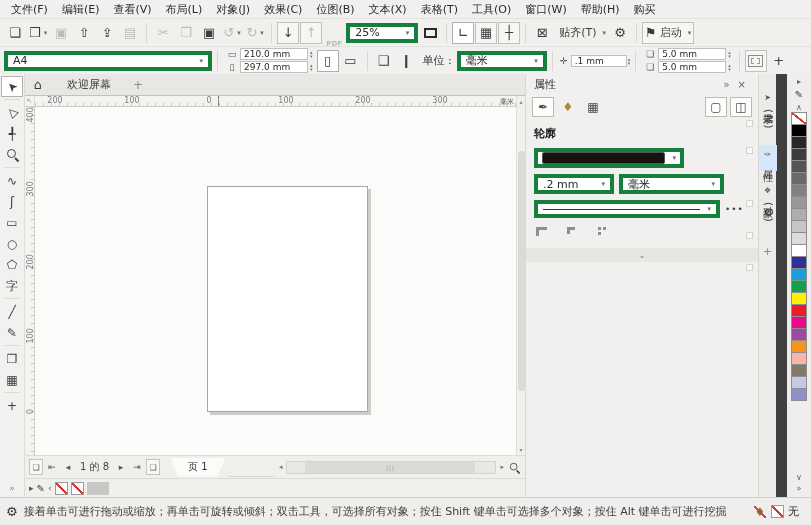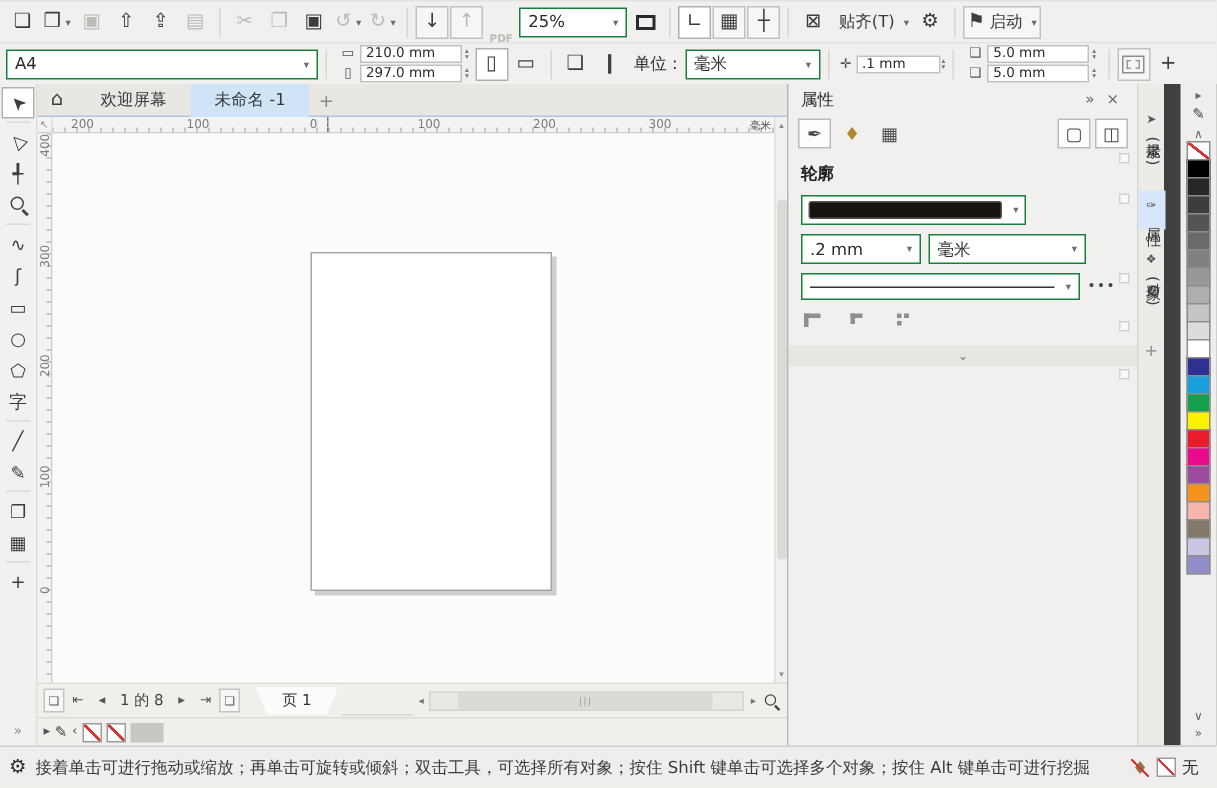--- a/index.html
+++ b/index.html
@@ -15,21 +15,21 @@
   .tbar { height:28px; display:flex; align-items:center; background:#f1f0ee; border-top:1px solid #e4e2df; padding:0 4px; gap:1px; }
   .tbtn { min-width:22px; height:22px; display:flex; align-items:center; justify-content:center; color:#3c3c3c; font-size:13px; padding:0 2px; }
   .tbtn.disabled { color:#bdbbb7; }
   .tbtn.boxed { border:1px solid #c3c1bd; background:#f7f6f4; }
   .tbtn.pressed { background:#ffffff; border:1px solid #b0aeaa; }
   .tbtn .blabel { font-size:11px; margin:0 3px; }
   .g { line-height:1; }
   .r135 { display:inline-block; transform:rotate(-135deg); }
   .car { font-size:7px; color:#6d6d6d; margin-left:3px; }
   .sep { width:1px; height:20px; background:#d8d6d2; margin:0 4px; flex:0 0 1px; }
-  .combo { background:#fff; border:1px solid #15803d; height:20px; display:flex; align-items:center; justify-content:space-between; padding:0 5px; }
+  .combo { background:#fff; border:4px solid #15803d; height:20px; display:flex; align-items:center; justify-content:space-between; padding:0 5px; }
   .w70{width:80px;} .w90{width:90px;} .w105{width:105px;} .w175{width:208px;}
   .frame { width:13px; height:10px; border:2px solid #2a2a2a; display:inline-block; }
   .pdslbl { font-size:7px; font-weight:bold; letter-spacing:0;margin-top:24px; }
   .mag { position:relative; width:13px; height:13px; display:inline-block; }
   .mag::before { content:""; position:absolute; left:1px; top:1px; width:7px; height:7px; border:1.5px solid #454545; border-radius:50%; }
   .mag::after { content:""; position:absolute; left:9px; top:9px; width:5px; height:2px; background:#454545; transform:rotate(45deg); transform-origin:left center; }
   .pairstack { display:flex; flex-direction:column; gap:1px; margin:0 3px; }
   .pairrow { display:flex; align-items:center; gap:2px; }
   .pico { font-size:9px; color:#555; width:12px; text-align:center; }
   .minifield { background:#fff; border:1px solid #c2c0bc; height:12px; width:68px; font-size:9px; padding:0 3px; display:flex; align-items:center; }
@@ -133,20 +133,35 @@
   .hint { color:#3c3c3c; white-space:nowrap; overflow:hidden; }
   .fillinfo { display:flex; align-items:center; gap:4px; margin-left:auto; padding-right:6px; }
   .iconslash { position:relative; font-size:12px; color:#8a7a4a; width:14px; text-align:center; }
   .iconslash::after { content:""; position:absolute; inset:1px; background:linear-gradient(to top right,transparent 45%,#d63333 46%,#d63333 54%,transparent 55%); }
 </style>
 </head>
 <body>
 
 <div id="app">
 
+  <div id="menubar">
+      <span class="menu-item">文件(F)</span>
+      <span class="menu-item">编辑(E)</span>
+      <span class="menu-item">查看(V)</span>
+      <span class="menu-item">布局(L)</span>
+      <span class="menu-item">对象(J)</span>
+      <span class="menu-item">效果(C)</span>
+      <span class="menu-item">位图(B)</span>
+      <span class="menu-item">文本(X)</span>
+      <span class="menu-item">表格(T)</span>
+      <span class="menu-item">工具(O)</span>
+      <span class="menu-item">窗口(W)</span>
+      <span class="menu-item">帮助(H)</span>
+      <span class="menu-item">购买</span>
+    </div>
 
   <div id="toolbar1" class="tbar">
       <div class="tbtn">
         <span class="g">❏</span>
       </div>
       <div class="tbtn">
         <span class="g">❒</span>
         <span class="car">▾</span>
       </div>
       <div class="tbtn disabled">
@@ -354,21 +369,20 @@
           <span class="g">+</span>
         </div>
         <div class="tmore">»</div>
       </div>
 
     <div id="left">
       <div id="tabsrow">
         <span class="home">⌂</span>
         <span id="doctabs" style="display:flex">
             <div class="doc-tab">欢迎屏幕</div>
-            <div class="doc-tab active">未命名 -1</div>
           </span>
         <span class="newtab">+</span>
       </div>
 
       <div id="canvaswrap">
         <div id="rcorner">↖</div>
         <div id="rtop">
           <div class="ticks"></div>
           <span class="origin-mark"></span>
           <span class="runit">毫米</span>

